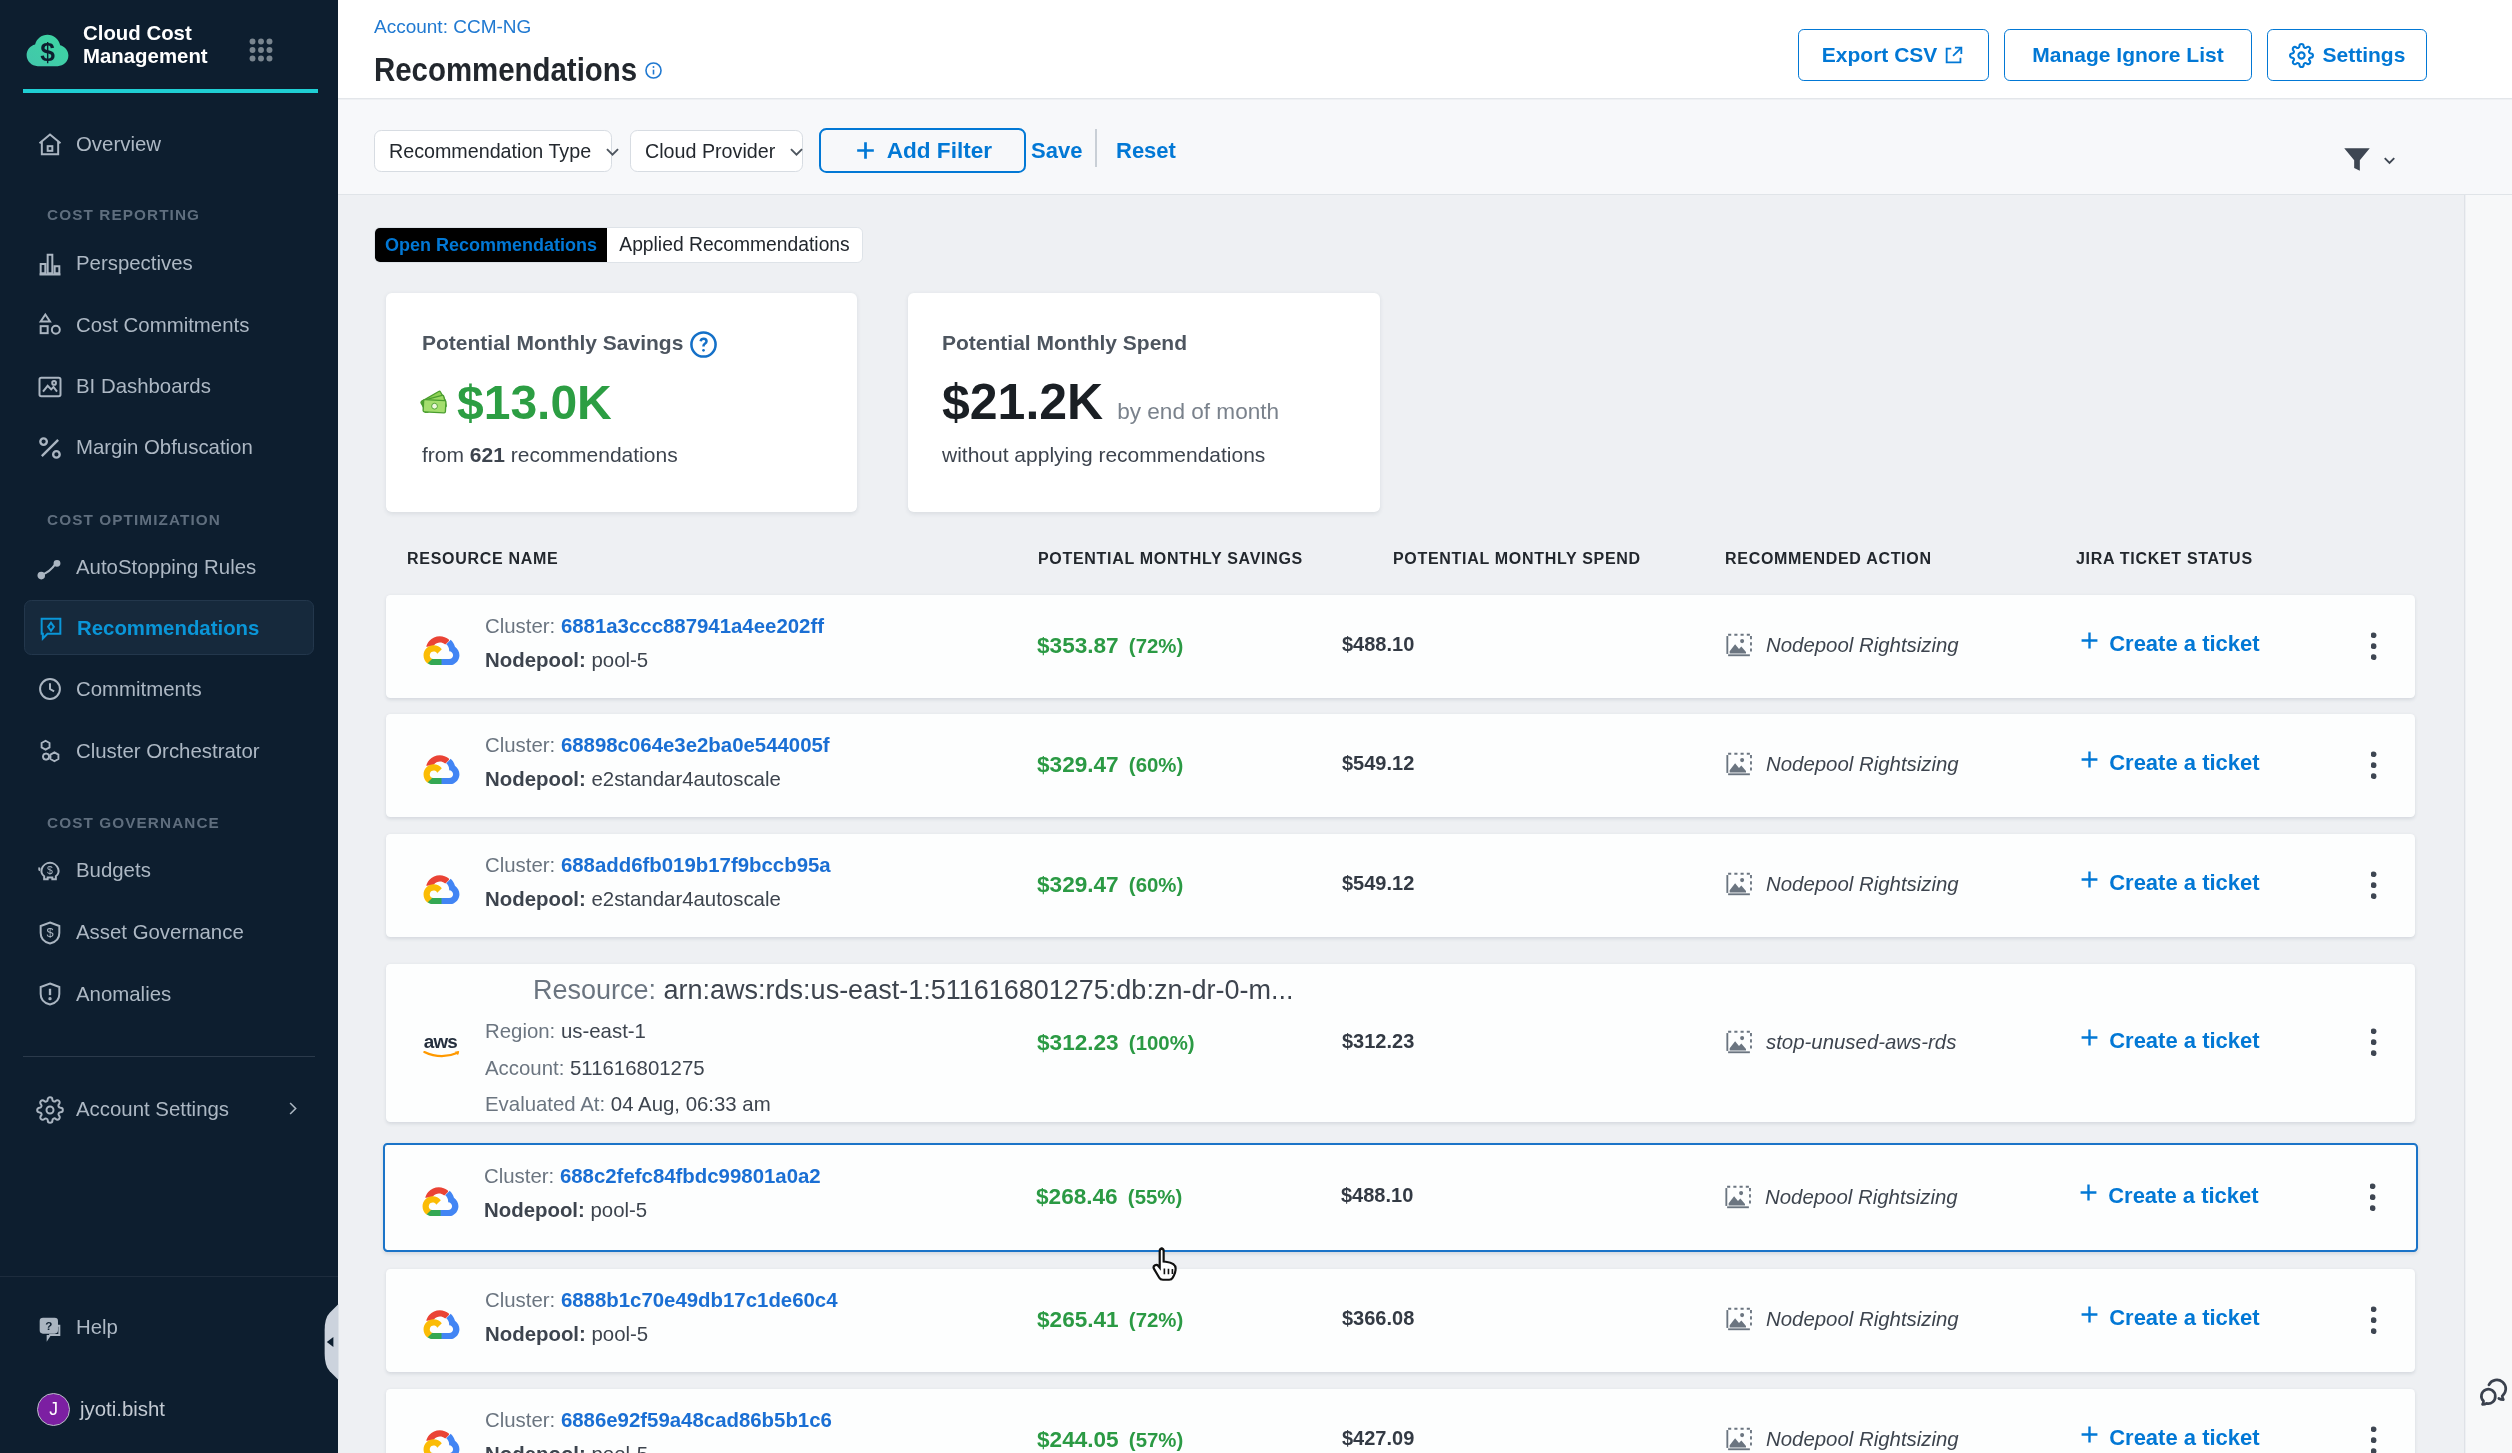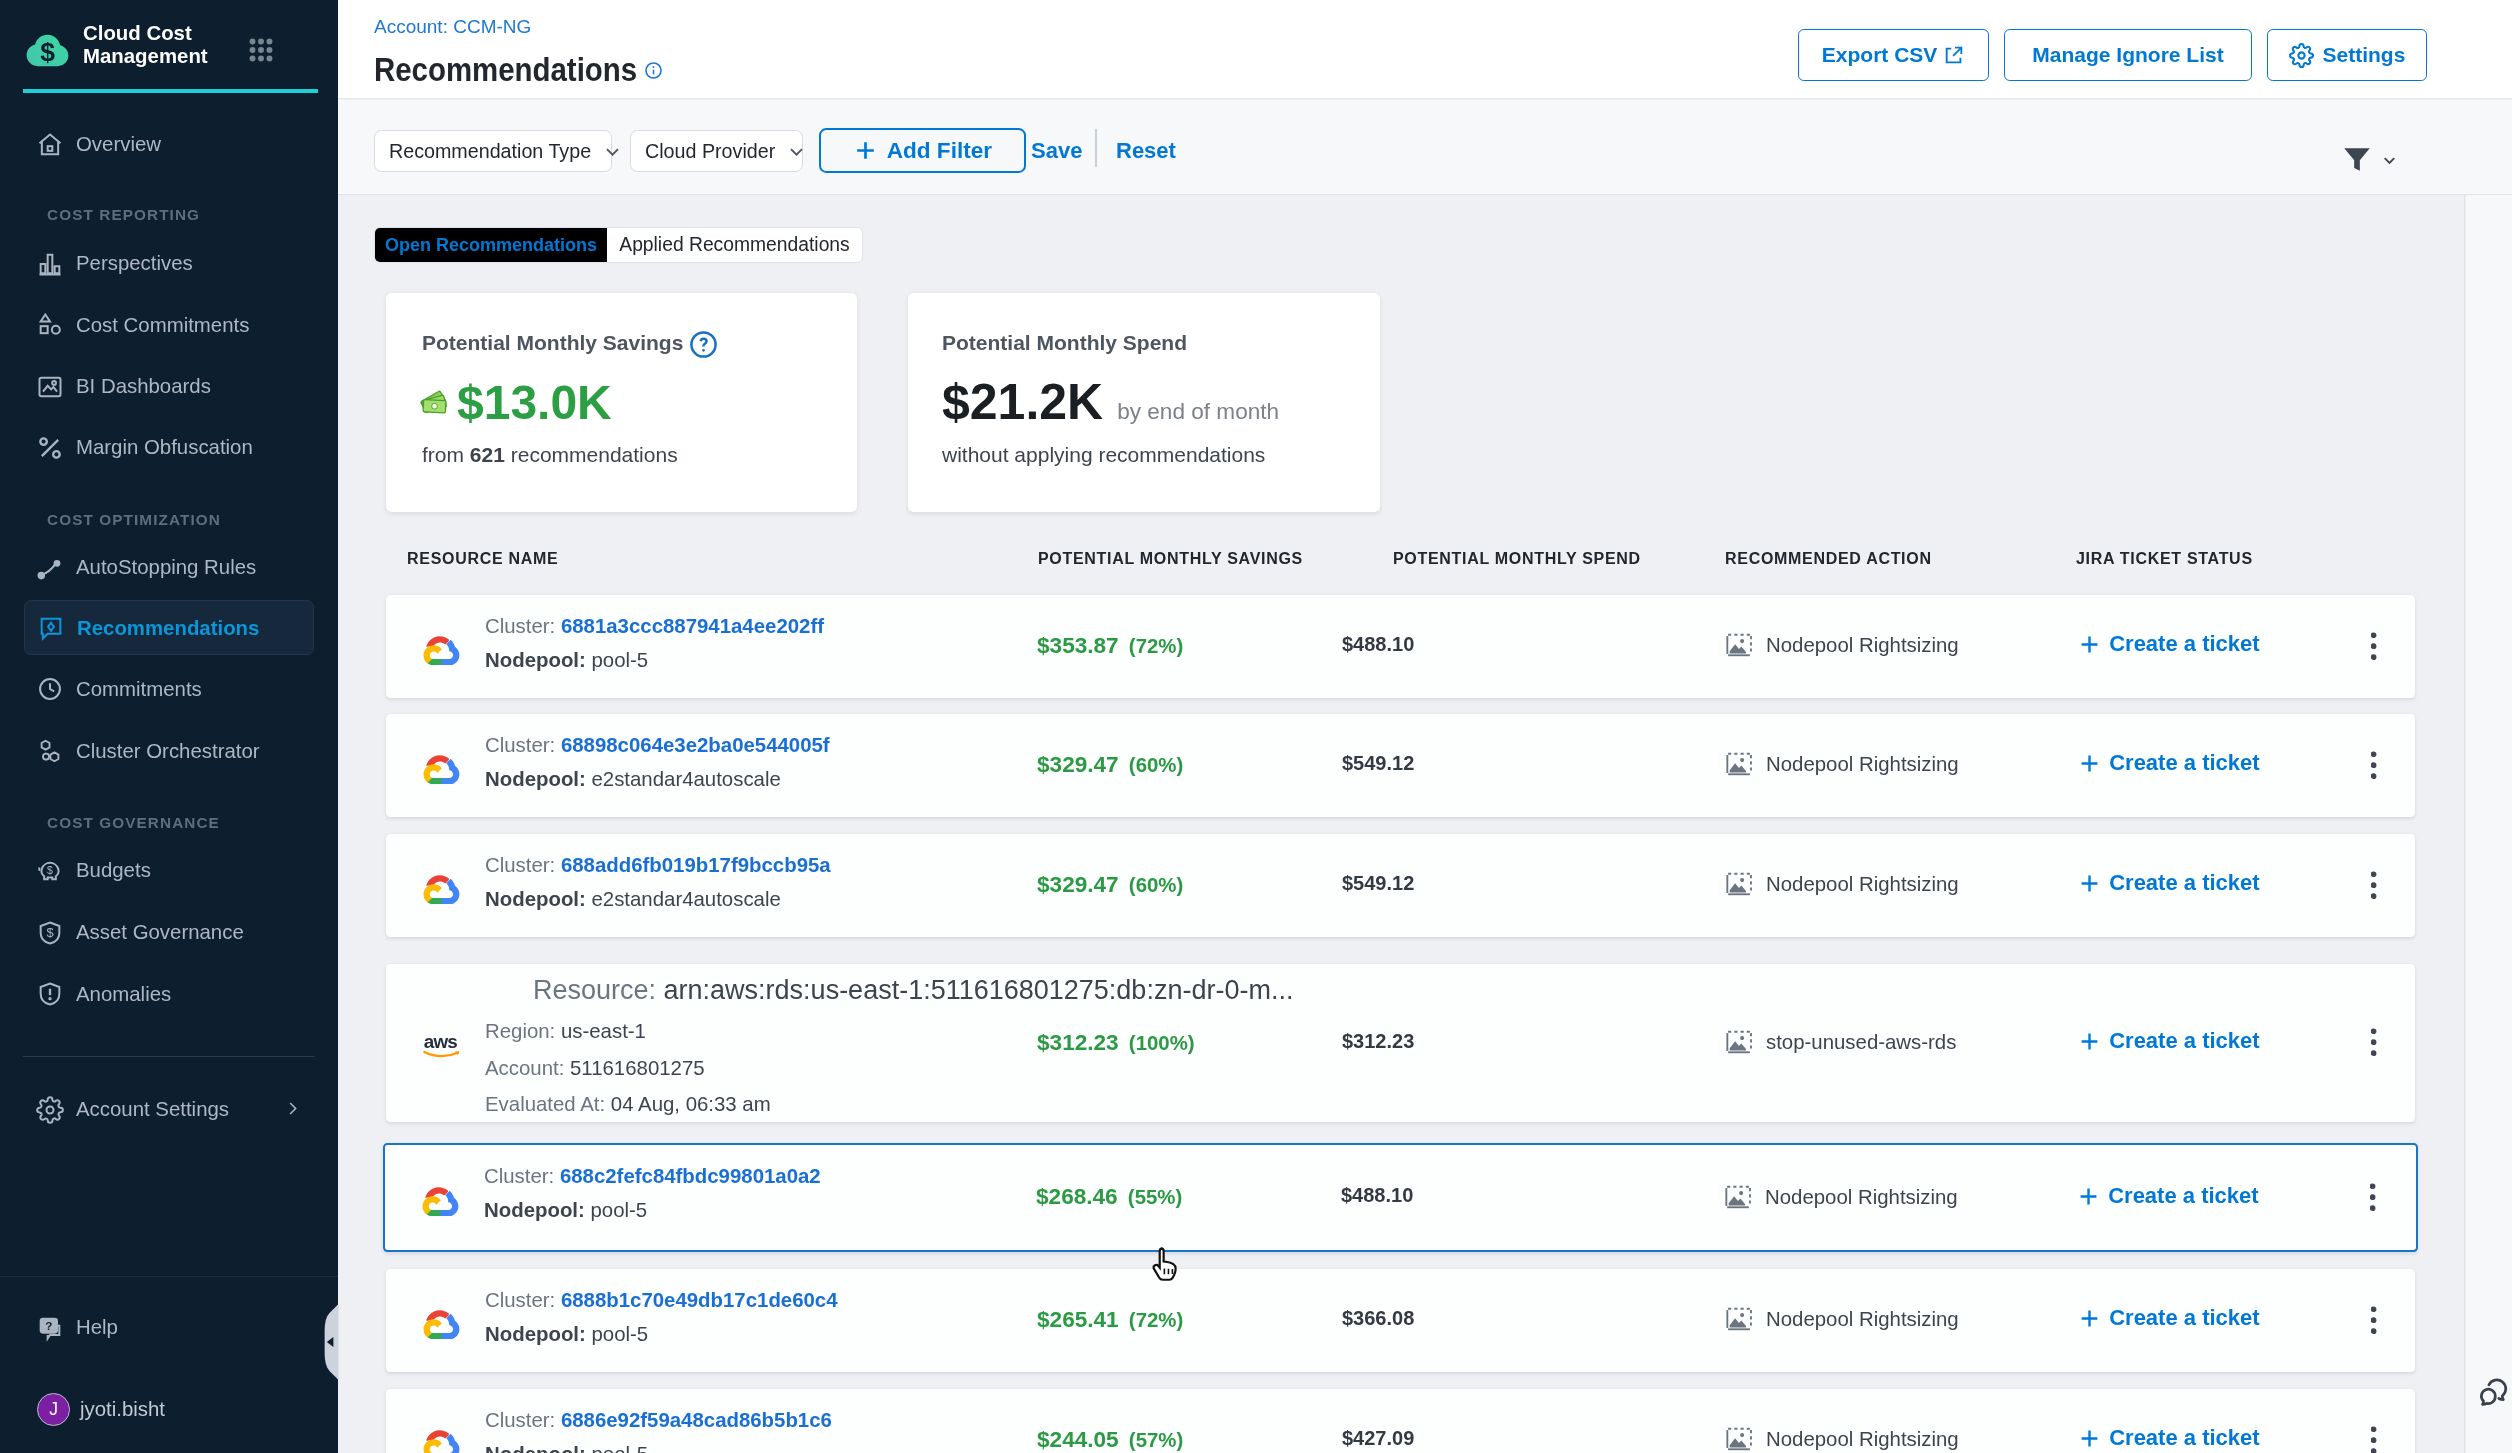--- a/index.html
+++ b/index.html
@@ -45,22 +45,22 @@
 .th { position:absolute; top:355px; font-size:16px; font-weight:bold; color:#22272d; letter-spacing:0.7px; white-space:nowrap; }
 .row { position:absolute; left:48px; width:2029px; height:103px; background:#fdfefe; border-radius:4.4px; box-shadow:0 1.5px 3.6px rgba(40,60,80,0.12); }
 .row.sel { border:2.2px solid #1b74c8; }
 .gcprow .l1 { position:absolute; left:99px; top:20.4px; font-size:20.4px; color:#6b7580; }
 .gcprow .l1 b { color:#1a6fd4; font-weight:bold; }
 .gcprow .l2 { position:absolute; left:99px; top:54px; font-size:20.4px; color:#3d444e; }
 .gcprow .l2 b { color:#3d444e; }
 .amt { position:absolute; left:651px; font-size:22.6px; font-weight:bold; color:#2b9a44; white-space:nowrap; }
 .amt span { font-size:20.4px; font-weight:bold; margin-left:10.2px; }
 .spend { position:absolute; left:956px; font-size:20px; font-weight:bold; color:#333a44; }
-.action { position:absolute; left:1339px; display:flex; align-items:center; font-size:20.4px; color:#3d444e; }
-.ticket { position:absolute; left:1694px; font-size:22px; font-weight:bold; color:#0278d5; display:flex; align-items:center; }
+.action { position:absolute; left:1339px; display:flex; align-items:center; font-size:20.4px; color:#3d444e;font-style:italic; }
+.ticket { position:absolute; left:1694px; font-size:22px; font-weight:bold; color:#0278d5; display:flex; }
 .dots { position:absolute; left:1985px; width:5.8px; }
 .gcpicon { position:absolute; left:35px; width:39px; height:32px; }
 </style>
 </head>
 <body>
 <div id="root">
   <div id="main">
     <div id="content">
       <div id="tabs">
         <div class="tab active" style="width:232px;font-size:18px;">Open Recommendations</div>

